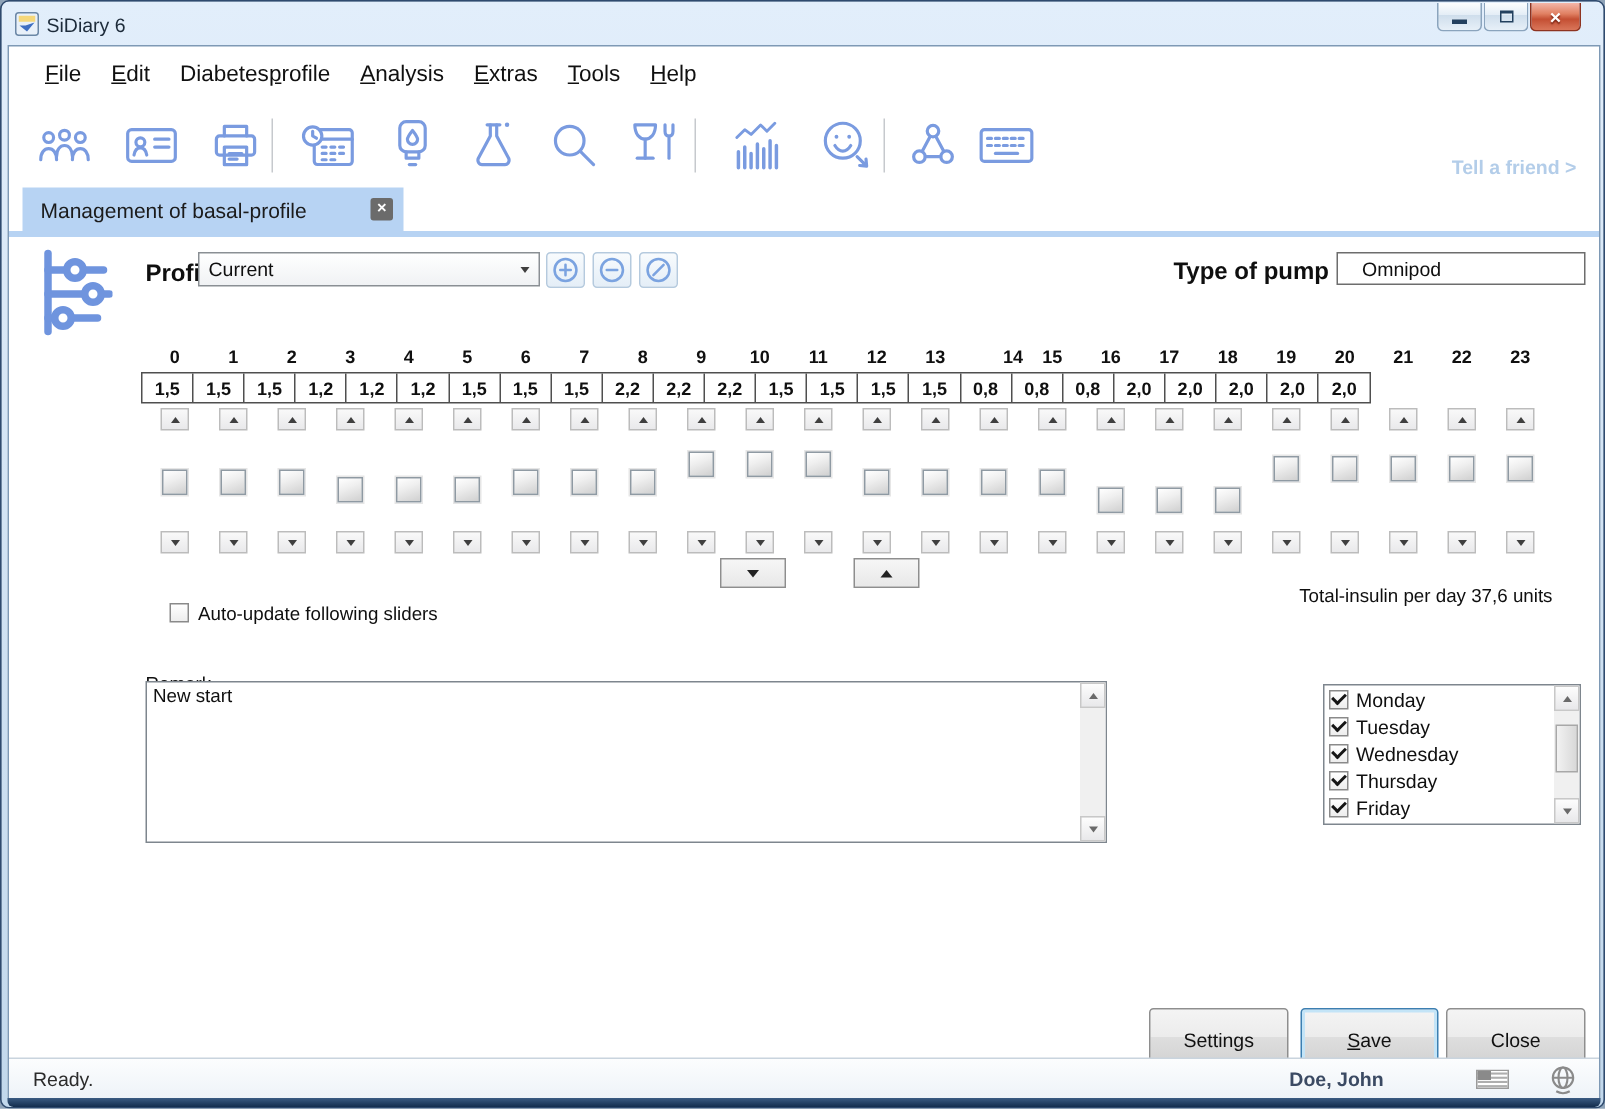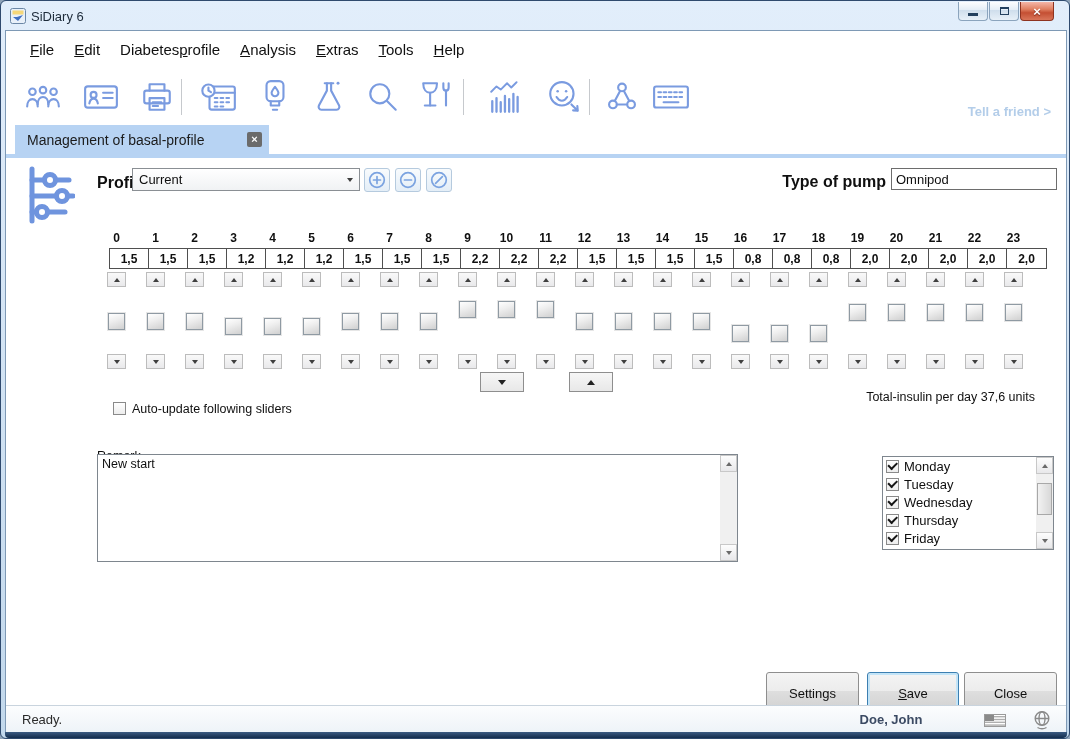--- a/index.html
+++ b/index.html
@@ -31,24 +31,24 @@
   font-size:11px;line-height:14px;text-align:center;cursor:pointer}
 
 .lbl{font-size:16px;color:#0f0f0f;white-space:nowrap}
 .lbl.b{font-weight:bold}
 .combo{left:131px;top:167px;width:228px;height:23px;background:linear-gradient(#fff,#f0f2f4);border:1px solid #8a8f94;
   display:flex;align-items:center;padding-left:6px;font-size:13px;color:#0f0f0f;cursor:pointer}
 .combo .arrowzone{position:absolute;right:0;top:0;width:18px;height:21px;display:flex;align-items:center;justify-content:center}
 .roundbtn{top:167px;width:26px;height:24px;background:linear-gradient(#f8fbfd,#e4eef7);border:1px solid #b5cade;border-radius:3px;
   display:flex;align-items:center;justify-content:center;cursor:pointer}
 .roundbtn svg{stroke:#7ba3e0;fill:none;stroke-width:1.7;stroke-linecap:round}
-.textinput{background:#fff;border:1px solid #6d6d6d;font-size:13px;color:#0f0f0f;display:flex;align-items:center;padding-left:4px}
+.textinput{background:#fff;border:1px solid #6d6d6d;font-size:13px;color:#0f0f0f;display:flex;align-items:center;padding-left:16px}
 
 .hourlbl{top:230px;width:39px;text-align:center;font-size:12px;font-weight:bold;color:#101010}
-.valrow{left:108px;top:247px;width:938px;height:21px;border:1px solid #4f4f4f;display:flex;background:#fff}
+.valrow{left:93px;top:247px;width:820px;height:21px;border:1px solid #4f4f4f;display:flex;background:#fff}
 .valcell{width:39px;border-right:1px solid #4f4f4f;display:flex;align-items:center;justify-content:center;
   font-size:12px;font-weight:bold;color:#101010}
 .valcell:last-child{border-right:none}
 .slidercol{top:271px;width:39px;height:97px}
 .sbtn{position:absolute;left:10px;width:19px;height:15px;background:linear-gradient(#f9f9f9,#e9e9eb);
   border:1px solid #bcbcbc;display:flex;align-items:center;justify-content:center;cursor:pointer}
 .sthumb{position:absolute;left:11px;width:17px;height:17px;background:linear-gradient(160deg,#fff 0%,#efefef 40%,#d0d0d0 100%);
   border:1px solid #8f9aa3;box-shadow:0 0 0 1px #e6e6e6;cursor:grab}
 .tri-up{width:0;height:0;border-left:3.5px solid transparent;border-right:3.5px solid transparent;border-bottom:4.5px solid #3f3f3f}
 .tri-down{width:0;height:0;border-left:3.5px solid transparent;border-right:3.5px solid transparent;border-top:4.5px solid #3f3f3f}
@@ -513,21 +513,21 @@
     <div class="abs hourlbl" style="left: 603px;">13</div>
     <div class="abs slidercol" style="left: 603px;">
       <div class="sbtn" style="top:0">
         <span class="tri-up"></span>
       </div>
       <div class="sthumb" style="top:41px"></div>
       <div class="sbtn" style="top:82px">
         <span class="tri-down"></span>
       </div>
     </div>
-    <div class="abs hourlbl" style="left: 642px;">14</div>
+    <div class="abs hourlbl" style="left: 642px; text-align: right;">14</div>
     <div class="abs slidercol" style="left: 642px;">
       <div class="sbtn" style="top:0">
         <span class="tri-up"></span>
       </div>
       <div class="sthumb" style="top:41px"></div>
       <div class="sbtn" style="top:82px">
         <span class="tri-down"></span>
       </div>
     </div>
     <div class="abs hourlbl" style="left: 681px;">15</div>

